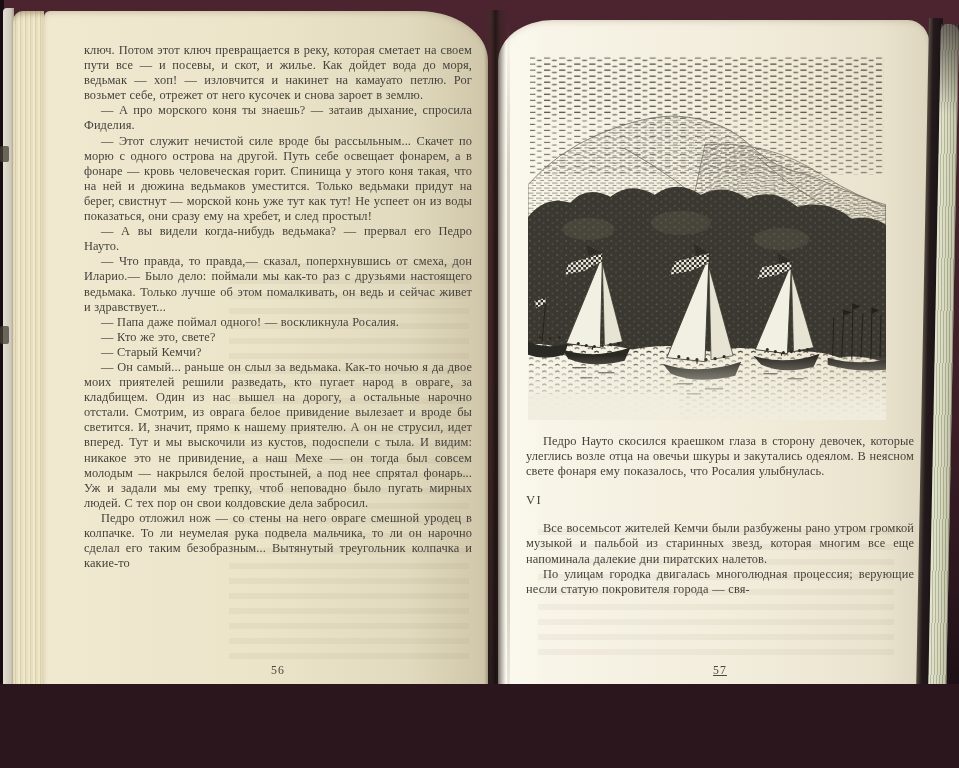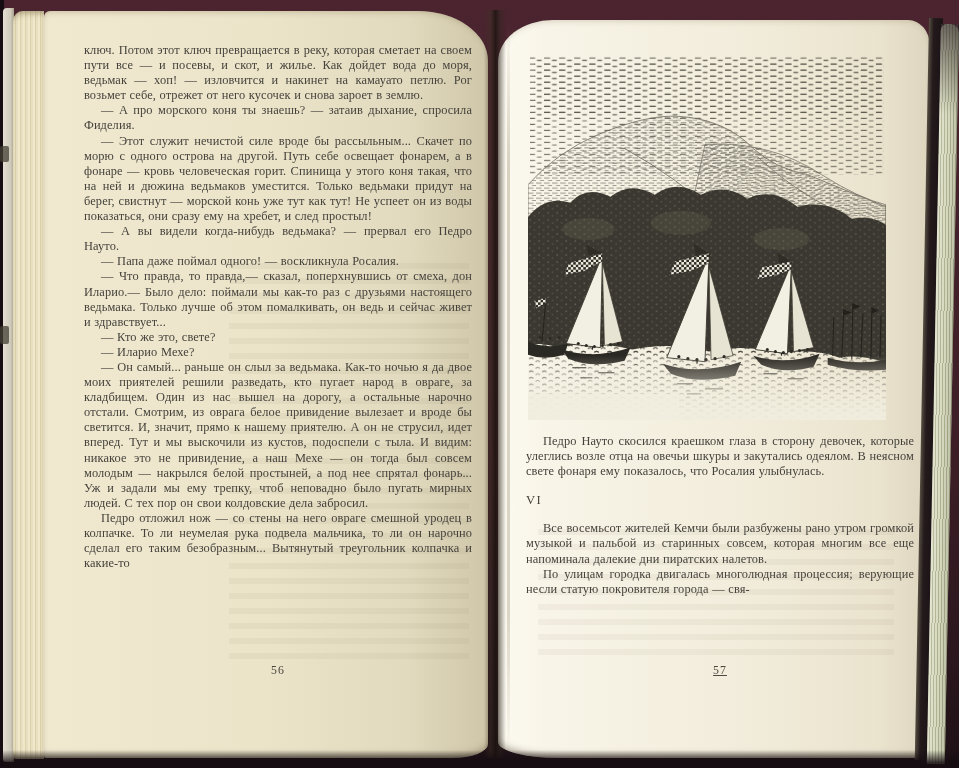--- a/index.html
+++ b/index.html
@@ -1,16 +1,16 @@
 <!DOCTYPE html>
 <html><head>
 <meta charset="utf-8">
 <style>
   html,body{margin:0;padding:0;background:#2a161c;}
-  .scene{position:relative;width:959px;height:768px;overflow:hidden;
+  .scene{position:relative;width:959px;height:684px;overflow:hidden;
     background:linear-gradient(180deg,#4b2430 0%,#45222b 18%,#3f1f28 55%,#2c171e 85%,#1d1116 100%);
     font-family:"Liberation Serif","DejaVu Serif",serif;}
   
   .edge-black{position:absolute;left:0;top:0;width:4px;height:768px;background:#150d12;}
   .edge-cover{position:absolute;left:3px;top:8px;width:11px;height:754px;
     background:linear-gradient(90deg,#e3dfd2,#cfcaba 70%,#a79f8a);border-radius:4px 0 0 3px;}
   .edge-stack{position:absolute;left:13px;top:11px;width:31px;height:748px;
     background:repeating-linear-gradient(90deg,#f0e8cb 0 2px,#dbd1aa 2px 3px,#e8dfc0 3px 5px);
     border-radius:10px 0 0 4px;box-shadow:inset 0 6px 6px -4px rgba(120,105,70,.6),inset 0 -6px 6px -4px rgba(90,75,50,.7);}
   .smudge{position:absolute;background:#444034;opacity:.75;border-radius:2px;filter:blur(.4px);}
@@ -73,24 +73,24 @@
   <div class="smudge m1"></div>
   <div class="smudge m2"></div>
 
   <div class="page page-left">
     <div class="ghost gl"></div>
     <div class="textblock tb-left">
       <p class="p flush">ключ. Потом этот ключ превращается в реку, которая сметает на своем пути все — и посевы, и скот, и жилье. Как дойдет вода до моря, ведьмак — хоп! — изловчится и накинет на камауато петлю. Рог возьмет себе, отрежет от него кусочек и снова зароет в землю.</p>
       <p class="p">— А про морского коня ты знаешь? — затаив дыхание, спросила Фиделия.</p>
       <p class="p">— Этот служит нечистой силе вроде бы рассыльным... Скачет по морю с одного острова на другой. Путь себе освещает фонарем, а в фонаре — кровь человеческая горит. Спинища у этого коня такая, что на ней и дюжина ведьмаков уместится. Только ведьмаки придут на берег, свистнут — морской конь уже тут как тут! Не успеет он из воды показаться, они сразу ему на хребет, и след простыл!</p>
       <p class="p">— А вы видели когда-нибудь ведьмака? — прервал его Педро Науто.</p>
+      <p class="p">— Что правда, то правда,— сказал, поперхнувшись от смеха, дон Иларио.— Было дело: поймали мы как-то раз с друзьями настоящего ведьмака. Только лучше об этом помалкивать, он ведь и сейчас живет и здравствует...</p>
       <p class="p">— Папа даже поймал одного! — воскликнула Росалия.</p>
-      <p class="p">— Что правда, то правда,— сказал, поперхнувшись от смеха, дон Иларио.— Было дело: поймали мы как-то раз с друзьями настоящего ведьмака. Только лучше об этом помалкивать, он ведь и сейчас живет и здравствует...</p>
       <p class="p">— Кто же это, свете?</p>
-      <p class="p">— Иларио Мехе?</p>
+      <p class="p">— Старый Кемчи?</p>
       <p class="p">— Он самый... раньше он слыл за ведьмака. Как-то ночью я да двое моих приятелей решили разведать, кто пугает народ в овраге, за кладбищем. Один из нас вышел на дорогу, а остальные нарочно отстали. Смотрим, из оврага белое привидение вылезает и вроде бы светится. И, значит, прямо к нашему приятелю. А он не струсил, идет вперед. Тут и мы выскочили из кустов, подоспели с тыла. И видим: никакое это не привидение, а наш Мехе — он тогда был совсем молодым — накрылся белой простыней, а под нее спрятал фонарь... Уж и задали мы ему трепку, чтоб неповадно было пугать мирных людей. С тех пор он свои колдовские дела забросил.</p>
       <p class="p">Педро отложил нож — со стены на него овраге смешной уродец в колпачке. То ли неумелая рука подвела мальчика, то ли он нарочно сделал его таким безобразным... Вытянутый треугольник колпачка и какие-то</p>
     </div>
     <div class="pagenum pn-left">56</div>
   </div>
 
   <div class="page page-right">
     <div class="crease"></div>
     <div class="ghost gr"></div>
 
@@ -226,21 +226,21 @@
         </g>
 
         <rect x="0" y="298" width="356" height="64" fill="url(#fade)"></rect>
         <rect x="0" y="336" width="150" height="26" fill="#f1edde" opacity=".8"></rect>
       </svg>
     </div>
 
     <div class="textblock tb-right">
       <p class="p">Педро Науто скосился краешком глаза в сторону девочек, которые улеглись возле отца на овечьи шкуры и закутались одеялом. В неясном свете фонаря ему показалось, что Росалия улыбнулась.</p>
       <p class="p heading">VI</p>
-      <p class="p">Все восемьсот жителей Кемчи были разбужены рано утром громкой музыкой и пальбой из старинных совсем, которая многим все еще напоминала далекие дни пиратских налетов.</p>
+      <p class="p">Все восемьсот жителей Кемчи были разбужены рано утром громкой музыкой и пальбой из старинных звезд, которая многим все еще напоминала далекие дни пиратских налетов.</p>
       <p class="p">По улицам городка двигалась многолюдная процессия; верующие несли статую покровителя города — свя-</p>
     </div>
     <div class="pagenum pn-right">57</div>
   </div>
 
   <div class="gutter"></div>
   <div class="gap-right"></div>
   <div class="edge-next"></div>
   <div class="bottom-shade"></div>
 

